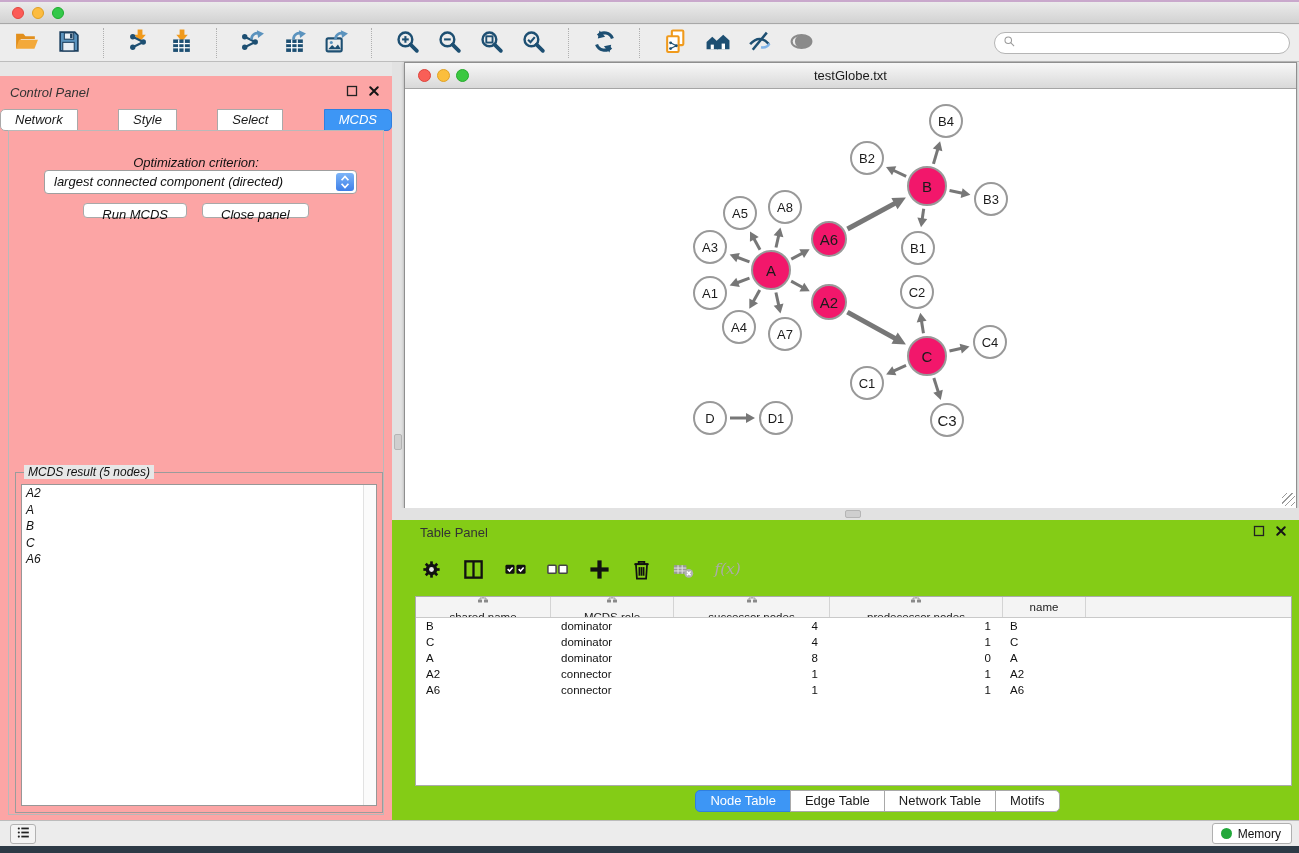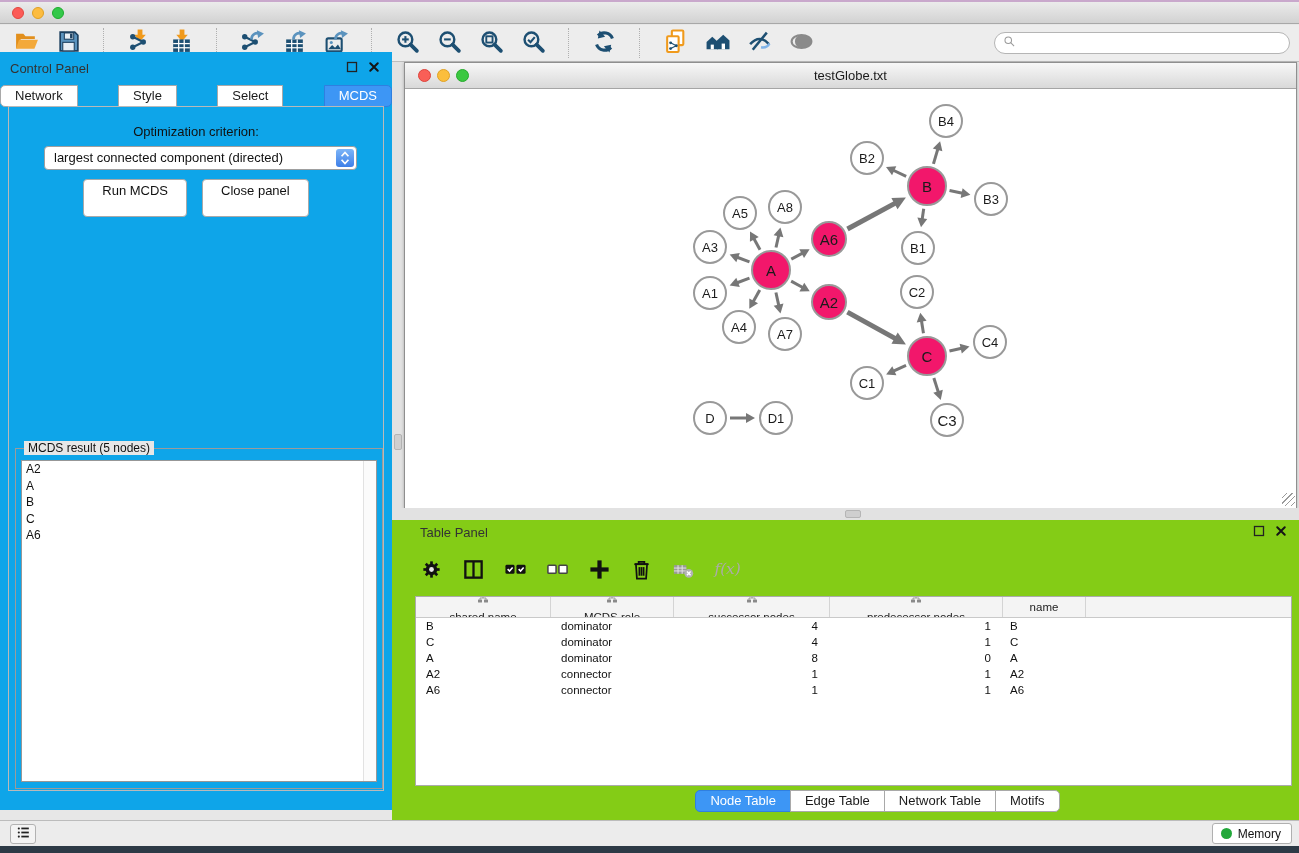--- a/index.html
+++ b/index.html
@@ -26,41 +26,41 @@
   .tool-btn { width:32px; height:32px; display:flex; align-items:center; justify-content:center; cursor:default; }
   .tool-btn svg { width:25px; height:25px; }
   .tb-sep { width:1px; height:30px; border-left:1px dotted #b0b0b0; margin:0 9px; }
   .tb-group { display:flex; align-items:center; gap:10px; }
   .searchbox { position:absolute; right:9px; top:7px; width:296px; height:22px; background:#fff;
     border:1px solid #b5b5b5; border-radius:12px; display:flex; align-items:center; padding:0 8px; }
   .searchbox svg { width:14px; height:14px; flex:0 0 auto; }
   .searchbox input { border:none; outline:none; flex:1; font-size:12px; margin-left:5px; background:transparent; }
 
   
-  .control-panel { position:absolute; left:0; top:52px; width:392px; height:758px; background:#0ea5e9; }
+  .control-panel { position:absolute; left:0; top:76px; width:392px; height:758px; background:#fca5a5;font-style:italic; }
   .panel-header-title { position:absolute; left:10px; top:9px; font-size:13px; color:#333; }
   .panel-header-icons { position:absolute; right:12px; top:9px; display:flex; gap:10px; }
   .panel-header-icons svg { width:12px; height:12px; }
 
   .cp-tabs { position:absolute; left:0; top:33px; width:100%; display:flex; justify-content:space-between;gap:28px; }
   .seg-tab { height:22px; line-height:20px; padding:0 14px; background:#fff; border:1px solid #a9a9a9;
     margin-left:-1px; font-size:13px; color:#1a1a1a; text-align:center; cursor:default; }
   .seg-tab:first-child { border-radius:5px 0 0 5px; margin-left:0; }
   .seg-tab:last-child { border-radius:0 5px 5px 0; }
   .seg-tab.active { background:#3d96f5; border-color:#2f7fe0; color:#fff; }
 
   .cp-box { position:absolute; left:8px; top:54px; width:376px; height:685px; border:1px solid #b9b9b9; }
-  .opt-label { margin-top:17px; text-align:center; font-size:13px; color:#111; }
+  .opt-label { margin-top:24px; text-align:center; font-size:13px; color:#111; }
   .dropdown { position:absolute; left:35px; top:39px; width:313px; height:24px; background:#fff;
     border:1px solid #9f9f9f; border-radius:4px; }
   .dropdown .val { position:absolute; left:9px; top:3px; font-size:13px; color:#111; white-space:nowrap; }
   .dropdown .stepper { position:absolute; right:2px; top:2px; bottom:2px; width:18px; border-radius:3px;
     background:linear-gradient(#7db5f8,#3e7fe8); display:flex; align-items:center; justify-content:center; }
   .cp-buttons { position:absolute; left:0; top:72px; width:100%; display:flex; justify-content:center; gap:15px; }
-  .btn { height:38px; line-height:21px; padding:0 18px; background:#fff; border:1px solid #a9a9a9;
+  .btn { height:15px; line-height:21px; padding:0 18px; background:#fff; border:1px solid #a9a9a9;
     border-radius:4px; font-size:13px; color:#111; cursor:default; }
 
   .result-group { position:absolute; left:6px; top:341px; width:368px; height:341px; border:1px solid #9b9b9b; }
   .result-legend { position:absolute; left:8px; top:-8px; background:#e7e7e7; padding:0 4px; font-size:12px; color:#111; }
   .result-list { position:absolute; left:5px; top:11px; right:5px; bottom:6px; background:#fff; border:1px solid #979797; }
   .result-scroll { position:absolute; right:0; top:0; bottom:0; width:13px; background:#fbfbfb; border-left:1px solid #e2e2e2; }
   .result-item { font-size:12px; line-height:16.5px; padding-left:4px; color:#111; }
 
   
   .v-splitter { position:absolute; left:392px; top:62px; width:12px; height:446px; background:#e2e2e2; }

